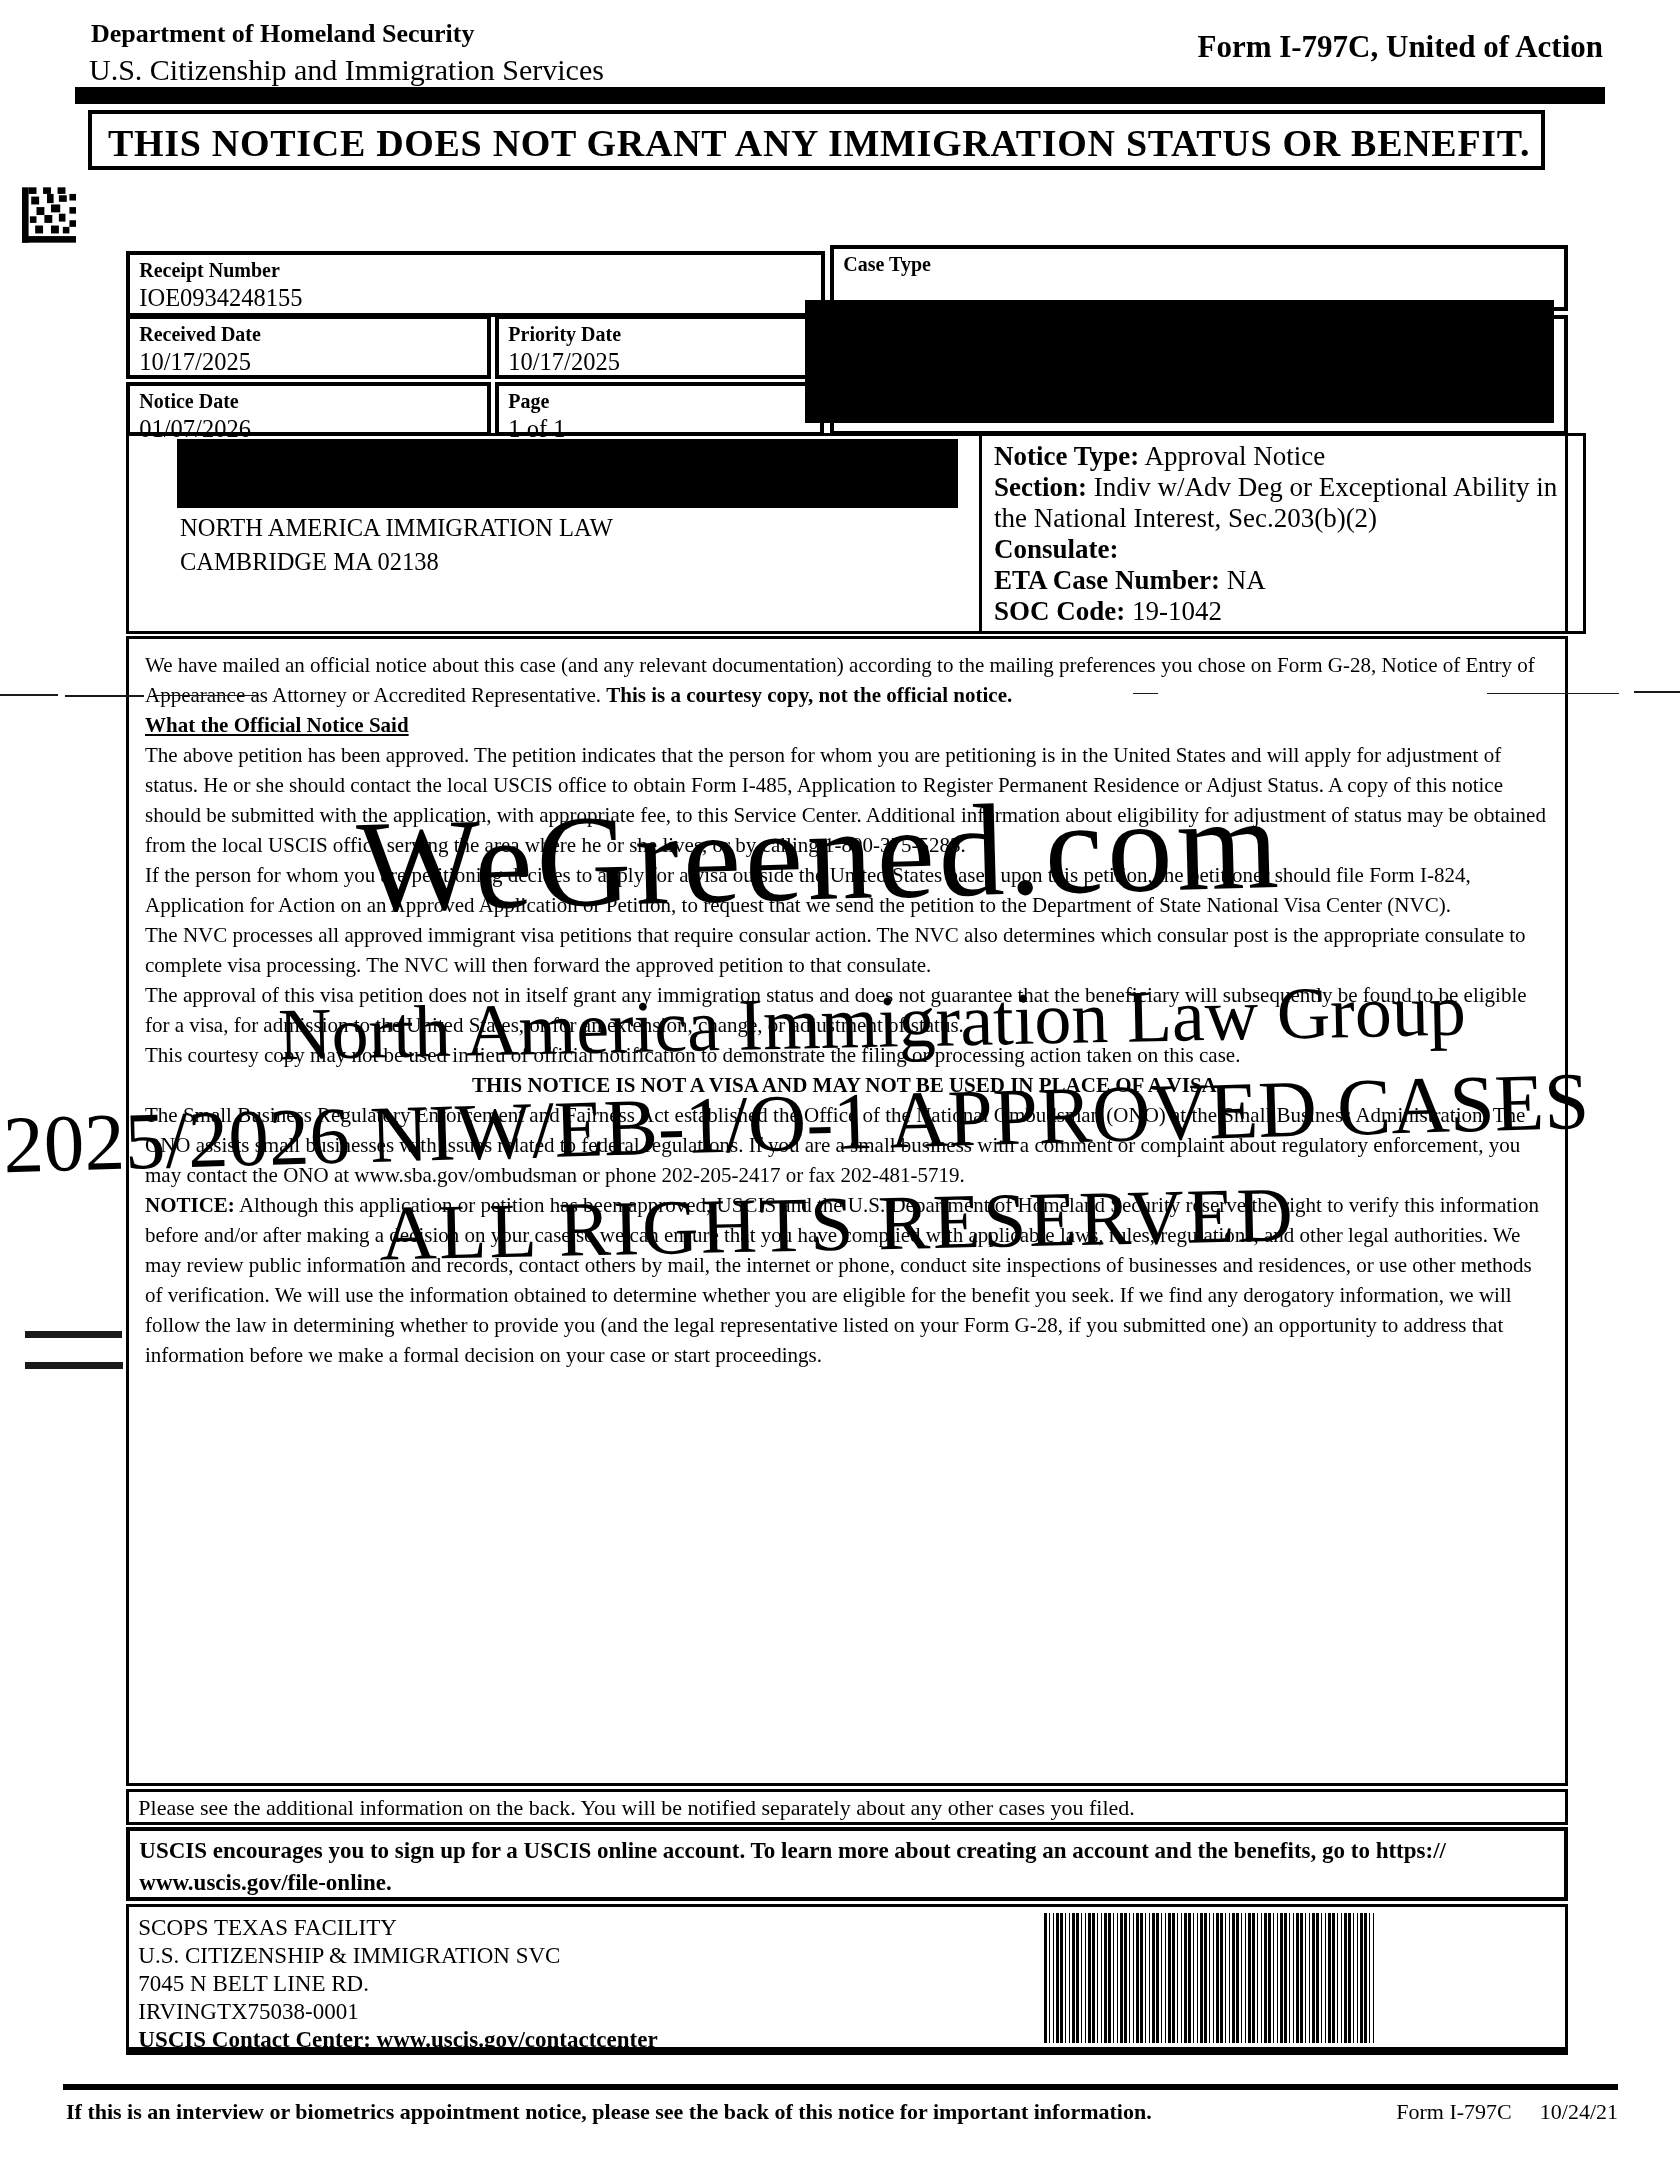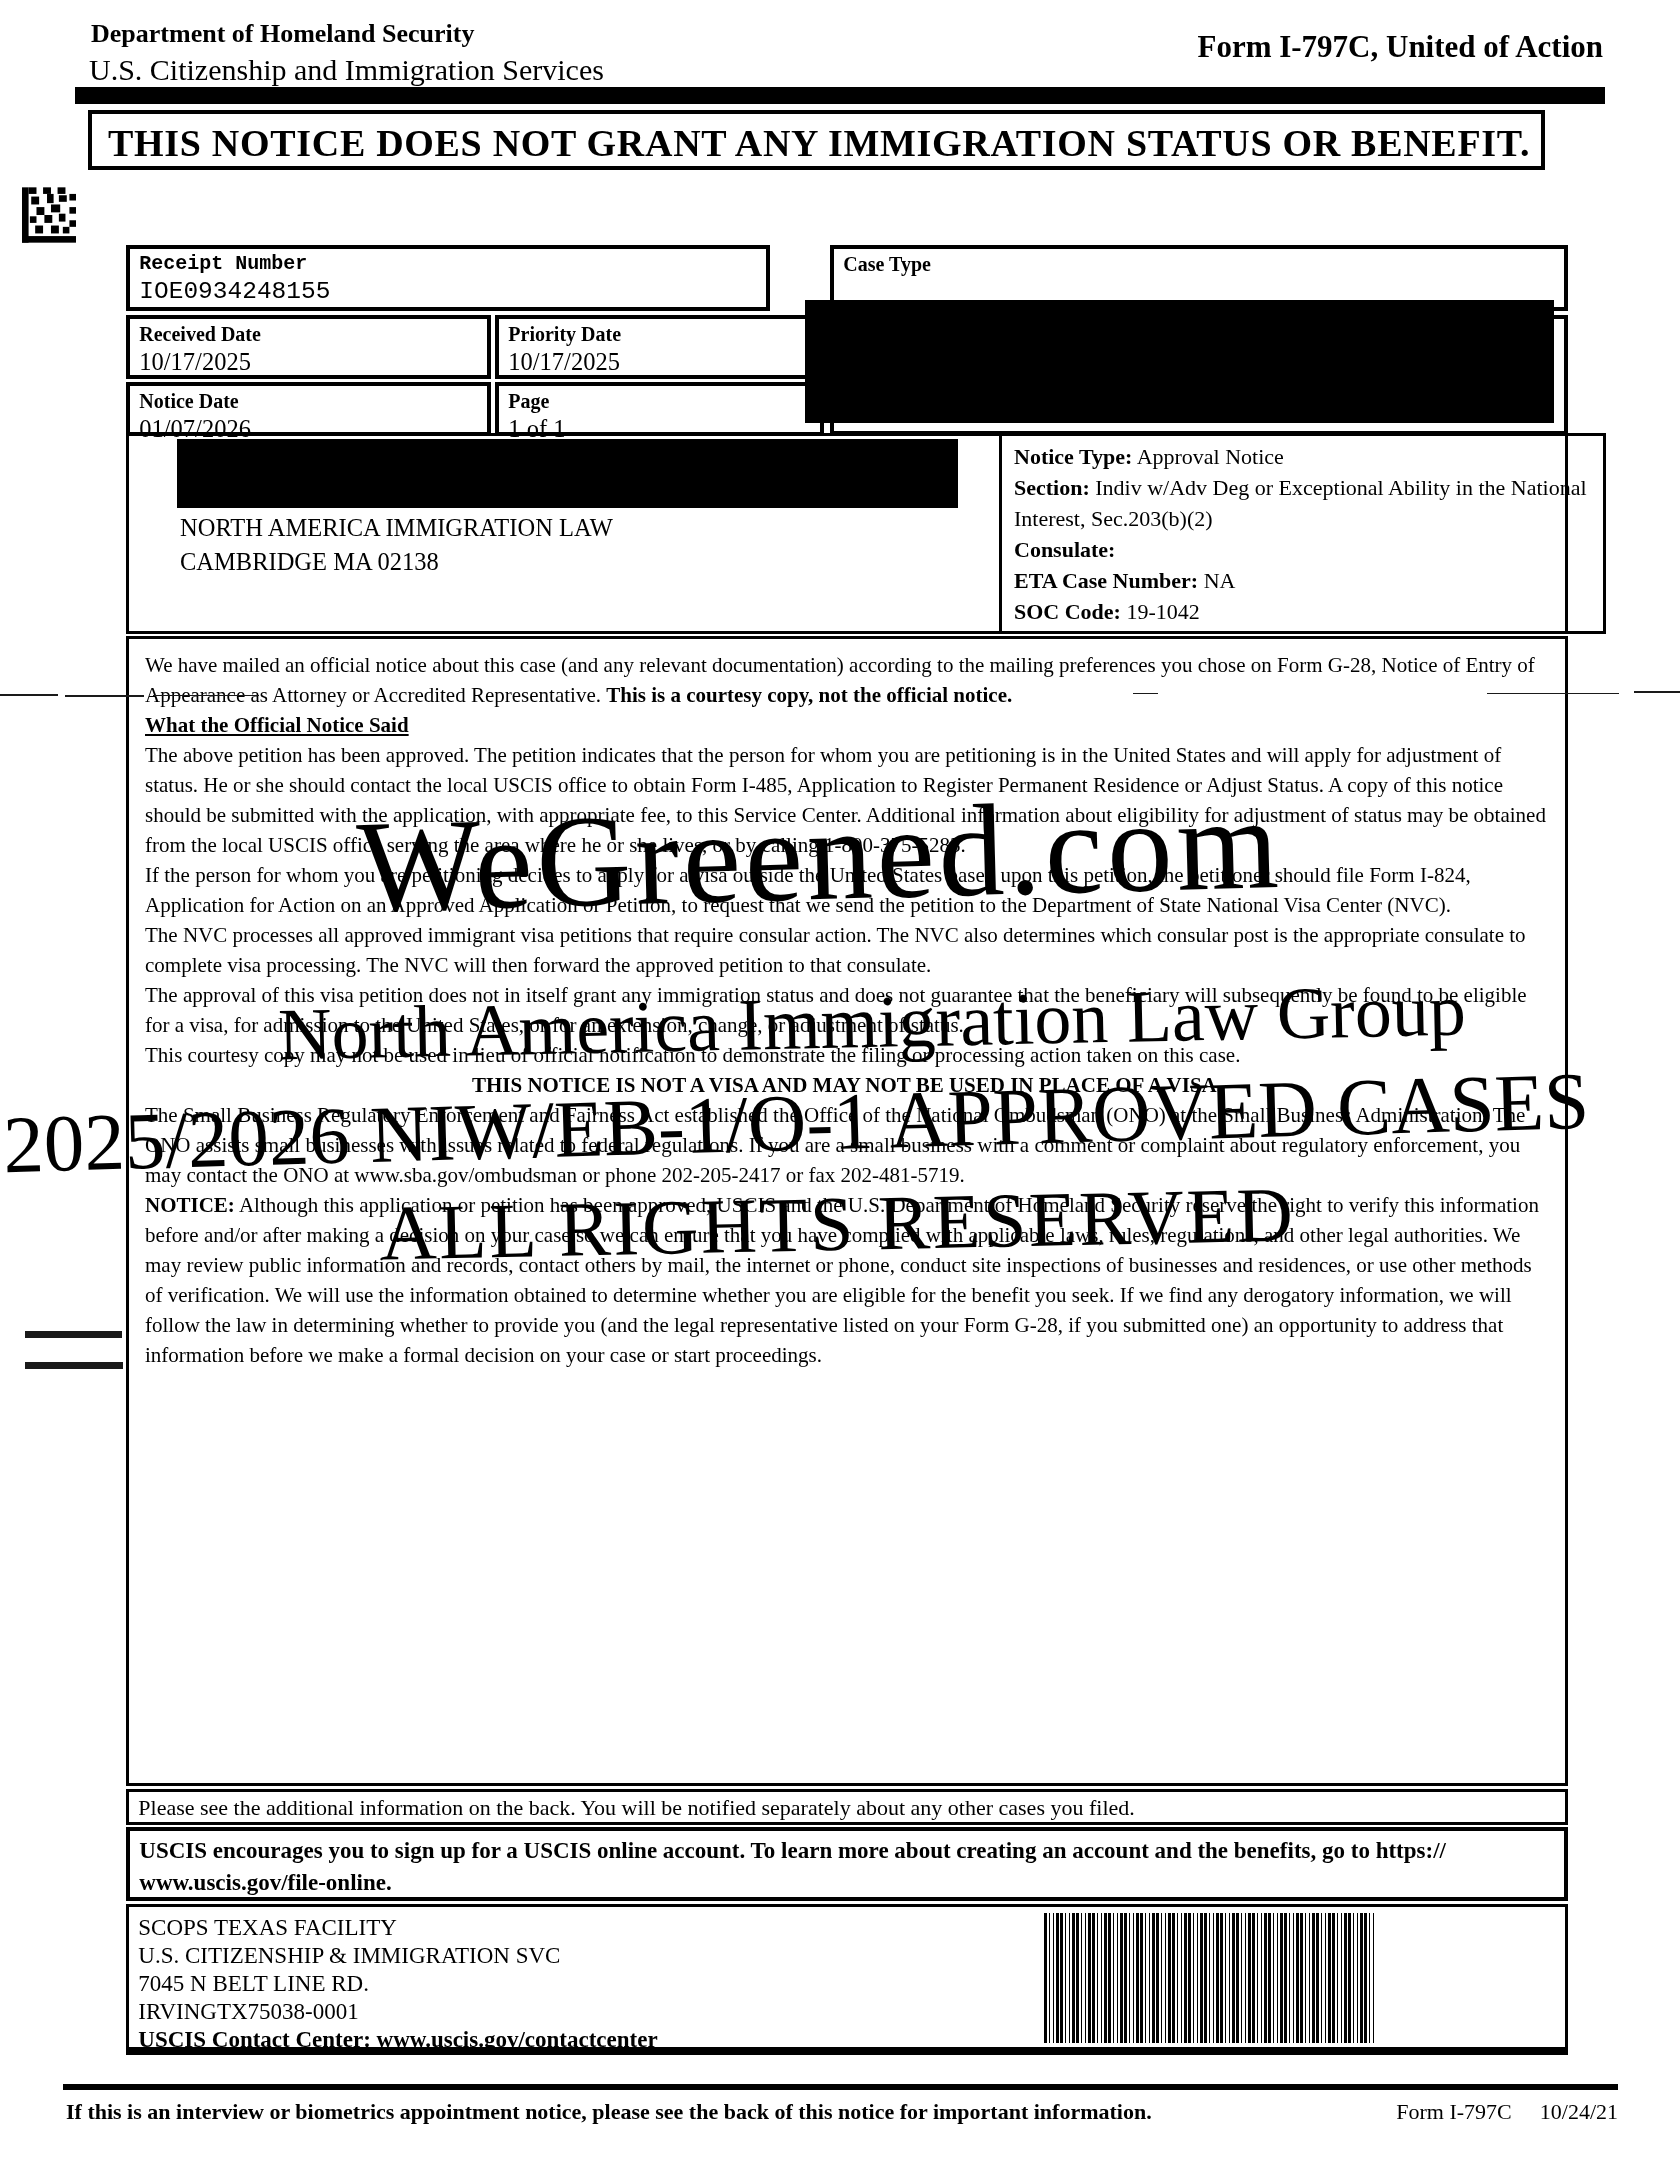--- a/index.html
+++ b/index.html
@@ -15,35 +15,35 @@
   .headbar{left:75px;top:87px;width:1530px;height:17px;background:#000;}
   
   .banner{left:88px;top:110px;width:1457px;height:60px;border:4px solid #000;
           font-size:38px;font-weight:bold;letter-spacing:0.7px;line-height:58px;padding-left:16px;box-sizing:border-box;white-space:nowrap;}
   
   .dm{left:22px;top:187px;width:54px;height:56px;}
   
   .cell{border:4px solid #000;box-sizing:border-box;background:#fff;padding:4px 9.3px;}
   .cell .lab{font-size:20px;font-weight:bold;line-height:22.5px;}
   .cell .val{font-size:24.5px;line-height:28px;margin-top:2.6px;}
-  .c-receipt{left:126px;top:245px;width:644px;height:66px;font-family:Liberation Mono, monospace;}
+  .c-receipt{left:126px;top:251px;width:699px;height:66px;}
   .c-casetype{left:830px;top:245px;width:738px;height:66px;}
   .c-received{left:126px;top:315px;width:365px;height:64px;}
   .c-priority{left:495px;top:315px;width:329px;height:64px;}
   .c-petitioner{left:830px;top:315px;width:738px;height:120px;}
   .c-noticedate{left:126px;top:382px;width:365px;height:54px;}
   .c-page{left:495px;top:382px;width:329px;height:54px;}
   .redact{background:#000;}
   .r-petitioner{left:805px;top:300px;width:749px;height:123px;z-index:6;}
   .r-address{left:177px;top:439px;width:781px;height:69px;z-index:6;}
   
   .section-box{left:126px;top:433px;width:1442px;height:201px;border:3.3px solid #000;box-sizing:border-box;}
   .addr{left:180px;top:511px;font-size:24.5px;line-height:34px;}
-  .notice-box{left:999px;top:433px;width:607px;height:201px;border:3.3px solid #000;box-sizing:border-box;
-              padding:5.3px 12px;font-size:22px;line-height:31px;}
+  .notice-box{left:979px;top:433px;width:607px;height:201px;border:3.3px solid #000;box-sizing:border-box;
+              padding:5.3px 12px;font-size:27px;line-height:31px;}
   .notice-box b{font-weight:bold;}
   
   .main-box{left:126px;top:636px;width:1442px;height:1150px;border:3.3px solid #000;box-sizing:border-box;
             padding:10.6px 16px;font-size:21px;line-height:30px;}
   .main-box p{margin:0;}
   .p1{margin-bottom:14.6px;}
   .official-head{font-weight:bold;text-decoration:underline;margin-bottom:5.3px;}
   .p2{margin-bottom:4px;}
   .p3{margin-bottom:13.2px;}
   .p4{margin-bottom:33px;}

